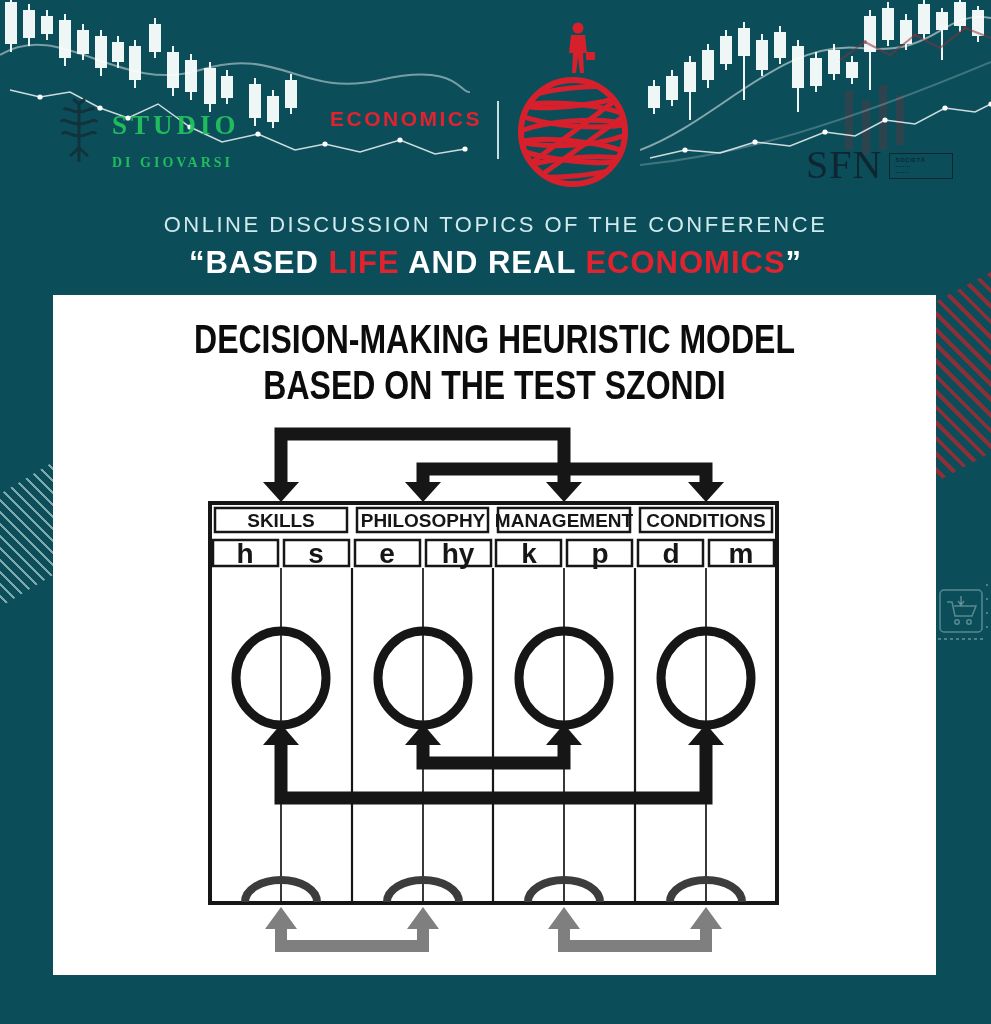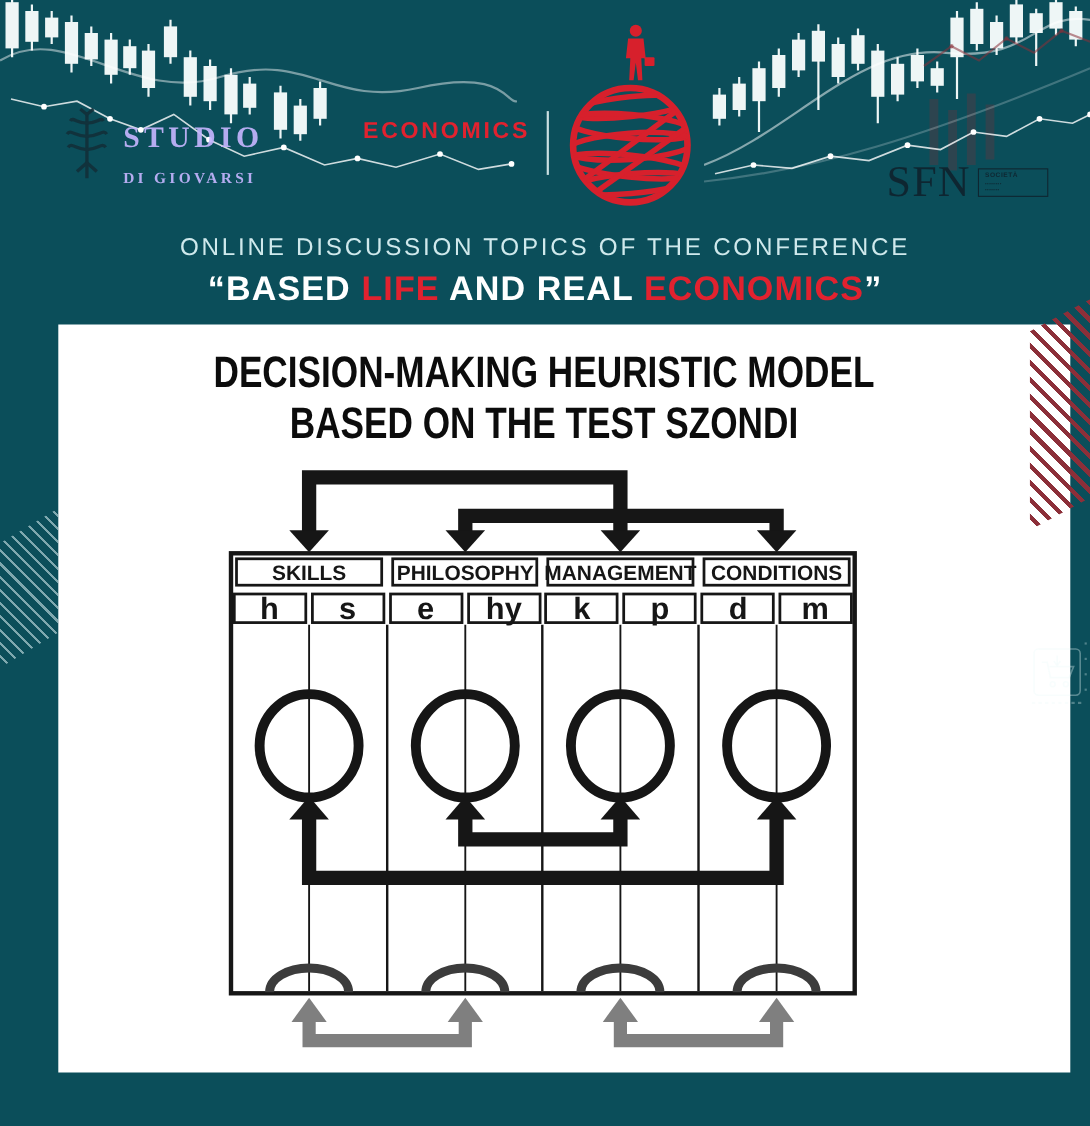--- a/index.html
+++ b/index.html
@@ -5,21 +5,21 @@
   html,body{margin:0;padding:0;}
   body{
     width:991px;height:1024px;position:relative;overflow:hidden;
     background:#0b4e5a;
     font-family:"Liberation Sans",sans-serif;
   }
 
   
   .deco-svg{position:absolute;pointer-events:none;}
 
-  .studio-logo{position:absolute;left:56px;top:96px;display:flex;align-items:flex-start;color:#c4b5fd;}
+  .studio-logo{position:absolute;left:56px;top:96px;display:flex;align-items:flex-start;color:#22c55e;}
   .studio-text{margin-left:10px;margin-top:14px;font-family:"Liberation Serif",serif;opacity:.92;}
   .studio-text .l1{font-size:27px;letter-spacing:4px;font-weight:600;}
   .studio-text .l2{font-size:14px;letter-spacing:3px;margin-top:14px;font-weight:600;}
 
   .brand-lockup{position:absolute;left:292px;top:104px;width:190px;text-align:right;line-height:1.25;}
   .brand-lockup .bl1{font-size:19px;font-weight:bold;letter-spacing:1.5px;color:#f3fafa;}
   .brand-lockup .bl2{font-size:21px;font-weight:bold;letter-spacing:2.5px;color:#e1222f;margin-top:2px;}
   .brand-lockup .red{color:#e1222f;}
   .vdivider{position:absolute;left:497px;top:101px;width:2px;height:58px;background:rgba(235,248,248,.85);}
 
@@ -29,21 +29,21 @@
   .sfn .sfn-box .b1{font-size:6px;font-weight:bold;letter-spacing:.5px;}
   .sfn .sfn-box .b2,.sfn .sfn-box .b3{font-size:4px;letter-spacing:.5px;margin-top:1px;opacity:.85;}
 
   
   .headline{position:absolute;left:0;top:212px;width:991px;text-align:center;}
   .headline .h-l1{font-size:22px;letter-spacing:2.5px;color:#cfe9ec;font-weight:400;}
   .headline .h-l2{margin-top:7px;font-size:31px;font-weight:bold;letter-spacing:1px;color:#ffffff;}
   .headline .h-l2 .red{color:#e1222f;}
 
   
-  .card{position:absolute;left:53px;top:295px;width:883px;height:680px;background:#ffffff;padding-left:37px;}
+  .card{position:absolute;left:53px;top:295px;width:883px;height:680px;background:#ffffff;}
   .card-title{position:absolute;left:0;top:22px;width:883px;text-align:center;
     font-weight:bold;color:#0c0c0c;font-size:40px;line-height:1.14;
     transform:scaleX(.8);transform-origin:50% 0;letter-spacing:0;}
   .diagram-svg{position:absolute;left:0;top:0;width:883px;height:680px;}
 
   
   .stripes-right{position:absolute;left:936px;top:272px;width:55px;height:210px;
     background:repeating-linear-gradient(45deg,transparent 0 7px,#8c2f39 7px 11px);
     clip-path:polygon(0 14%,100% 0,100% 86%,0 100%);}
   .stripes-left{position:absolute;left:0;top:462px;width:53px;height:145px;

